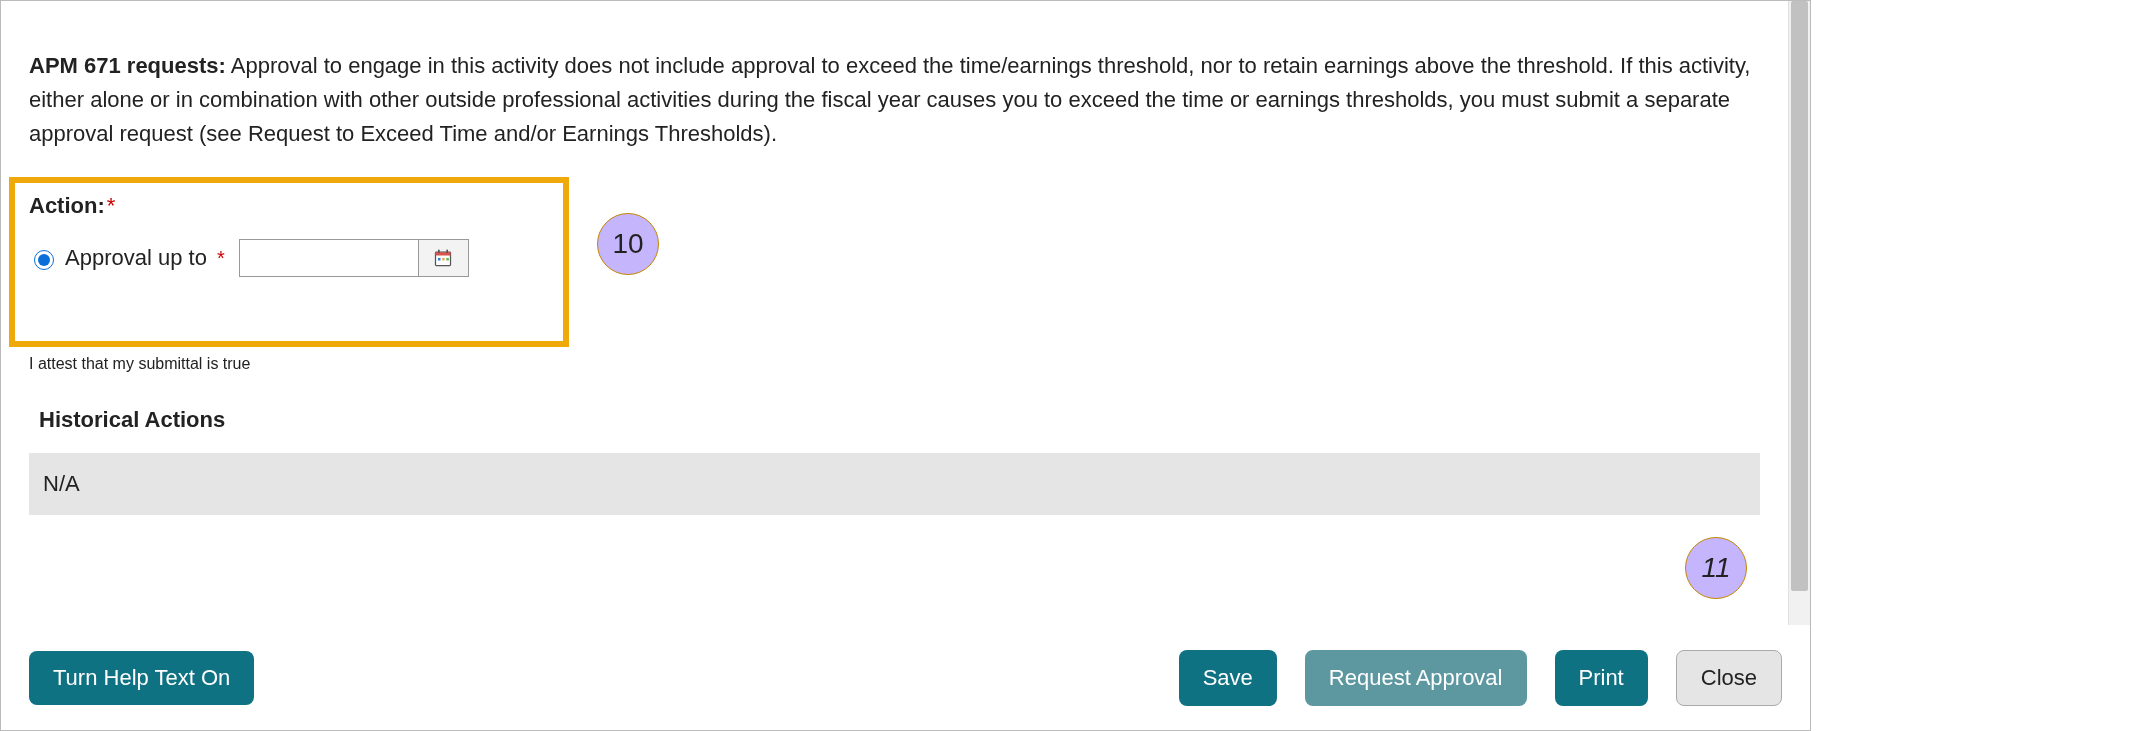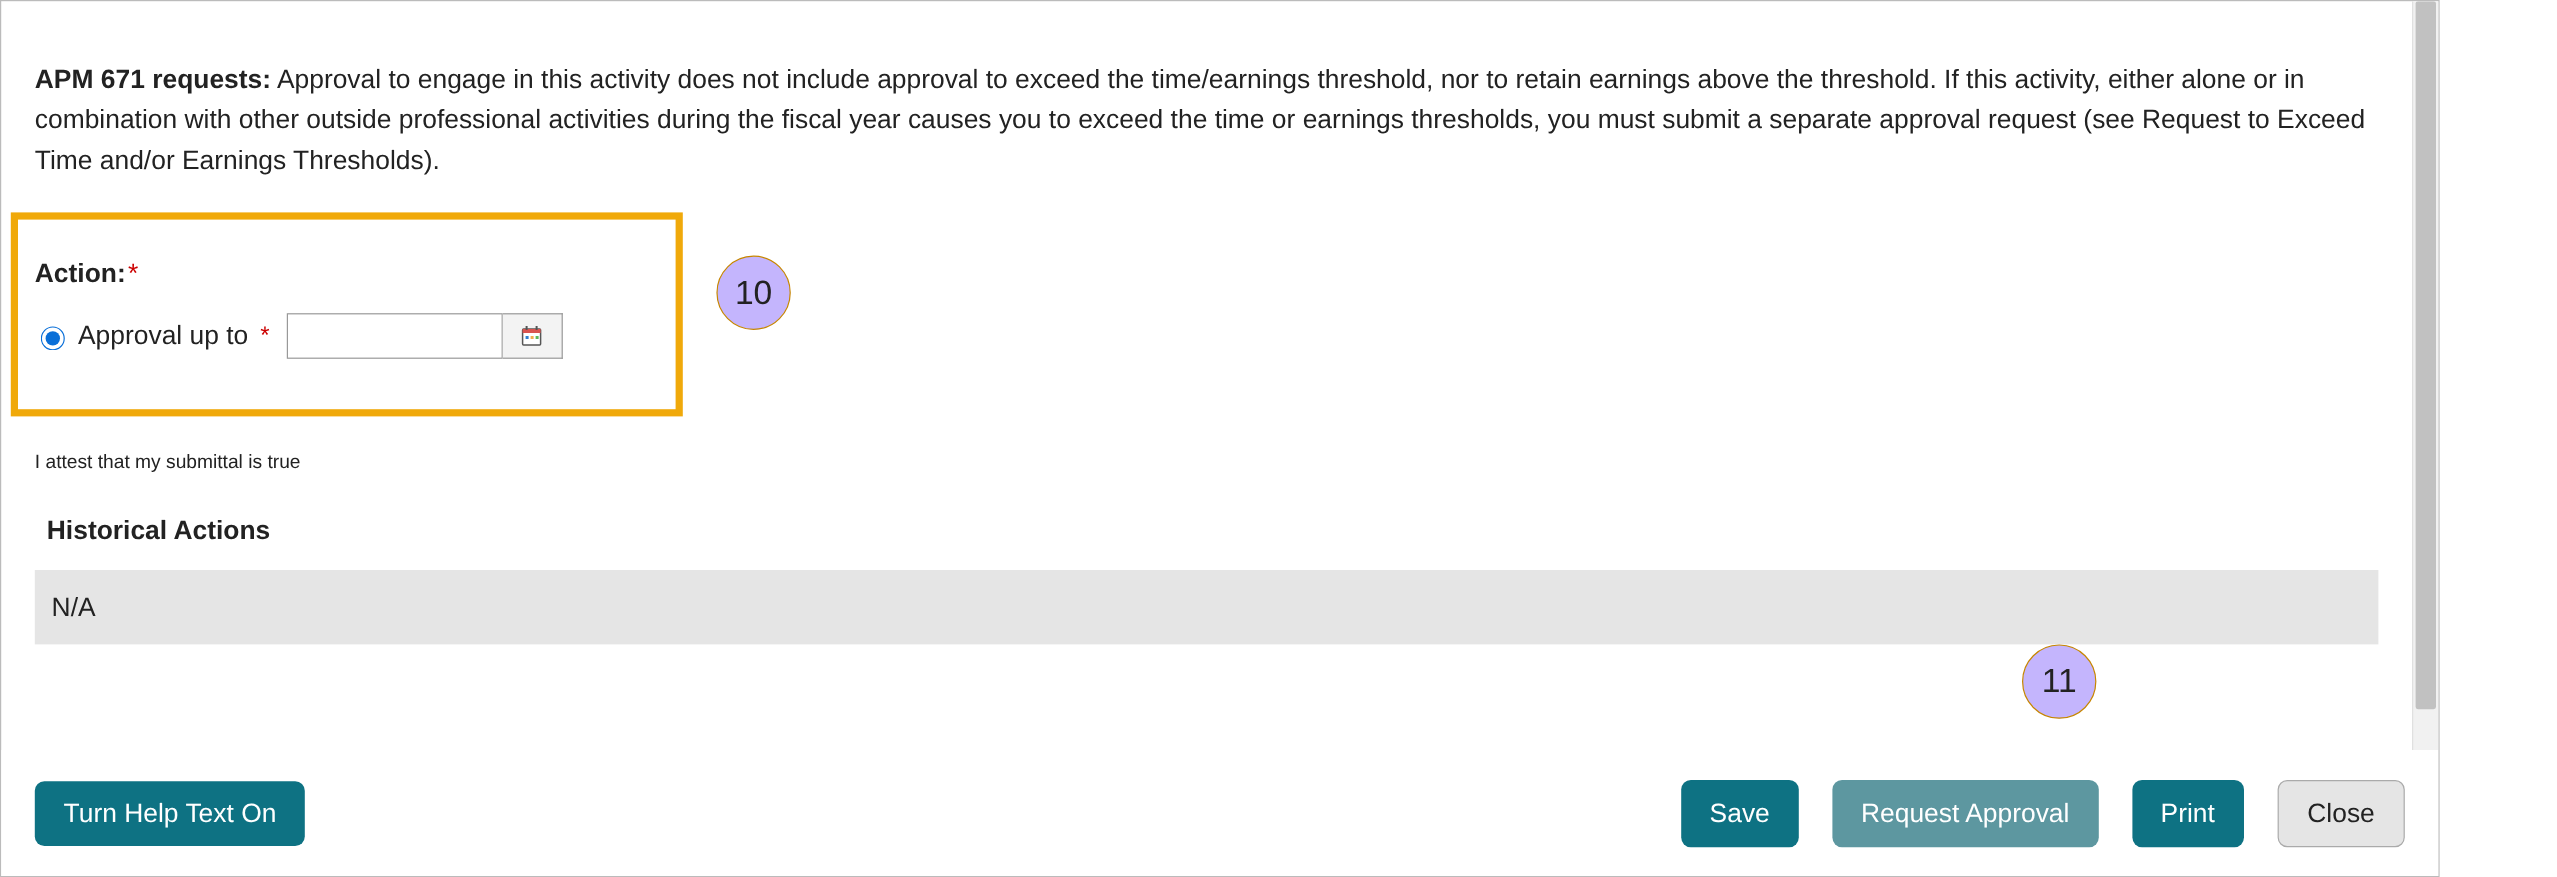--- a/index.html
+++ b/index.html
@@ -4,21 +4,21 @@
 <style>
   * { box-sizing: border-box; }
   html, body {
     margin: 0; padding: 0;
     font-family: Arial, Helvetica, sans-serif;
     font-size: 20px;
     color: #222;
     background: #fff;
   }
   .outer {
-    width: 2033px;
+    width: 1811px;
     height: 731px;
     border: 1px solid #bbb;
     position: relative;
     overflow: hidden;
   }
   .scroll-area {
     position: absolute;
     top: 0; left: 0; right: 22px; bottom: 105px;
     overflow: hidden;
   }
@@ -58,21 +58,20 @@
     width: 560px;
     height: 170px;
     border: 6px solid #f0a90a;
     pointer-events: none;
   }
   .action-label {
     font-weight: bold;
     font-size: 22px;
     margin-bottom: 20px;
     display: block;
-    margin-top: 22px;
   }
   .req { color: #c00; font-weight: normal; margin-left: 2px; }
   .radio-line {
     display: flex;
     align-items: center;
     gap: 8px;
   }
   .radio {
     width: 20px; height: 20px;
     accent-color: #0a6fd8;
@@ -162,21 +161,21 @@
     border: 1px solid #c78600;
     display: flex;
     align-items: center;
     justify-content: center;
     font-size: 28px;
     color: #222;
     font-weight: normal;
     z-index: 50;
   }
   .c10 { left: 596px; top: 212px; }
-  .c11 { left: 1684px; top: 536px; }
+  .c11 { left: 1684px; top: 536px; font-style: italic; }
 </style>
 </head>
 <body>
 
 <div class="outer">
 
   <div class="scroll-area">
     <div class="content">
 
       <p class="intro">

